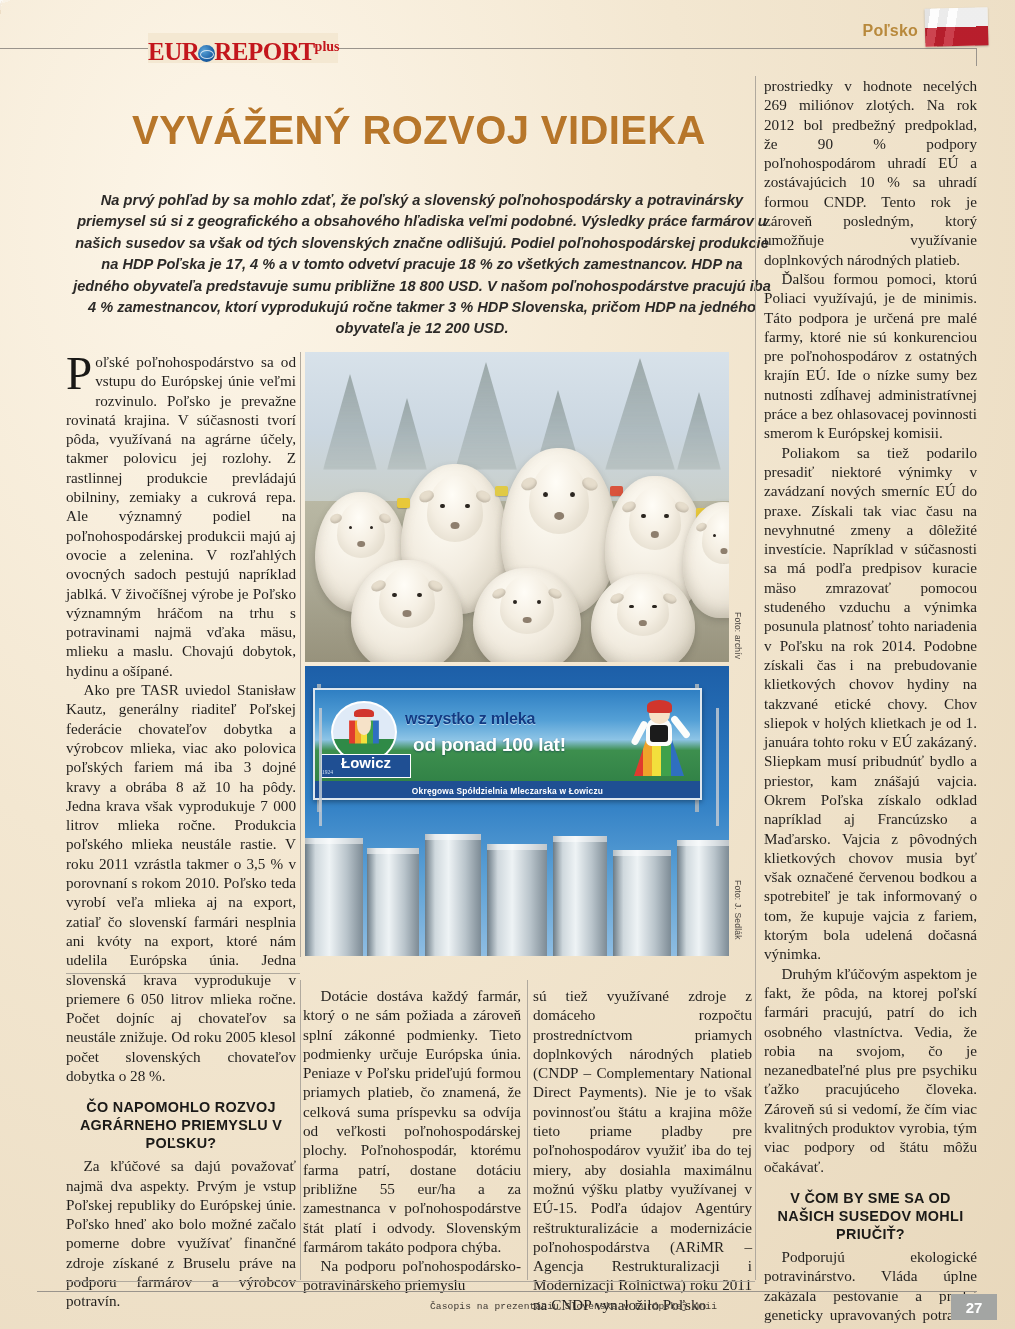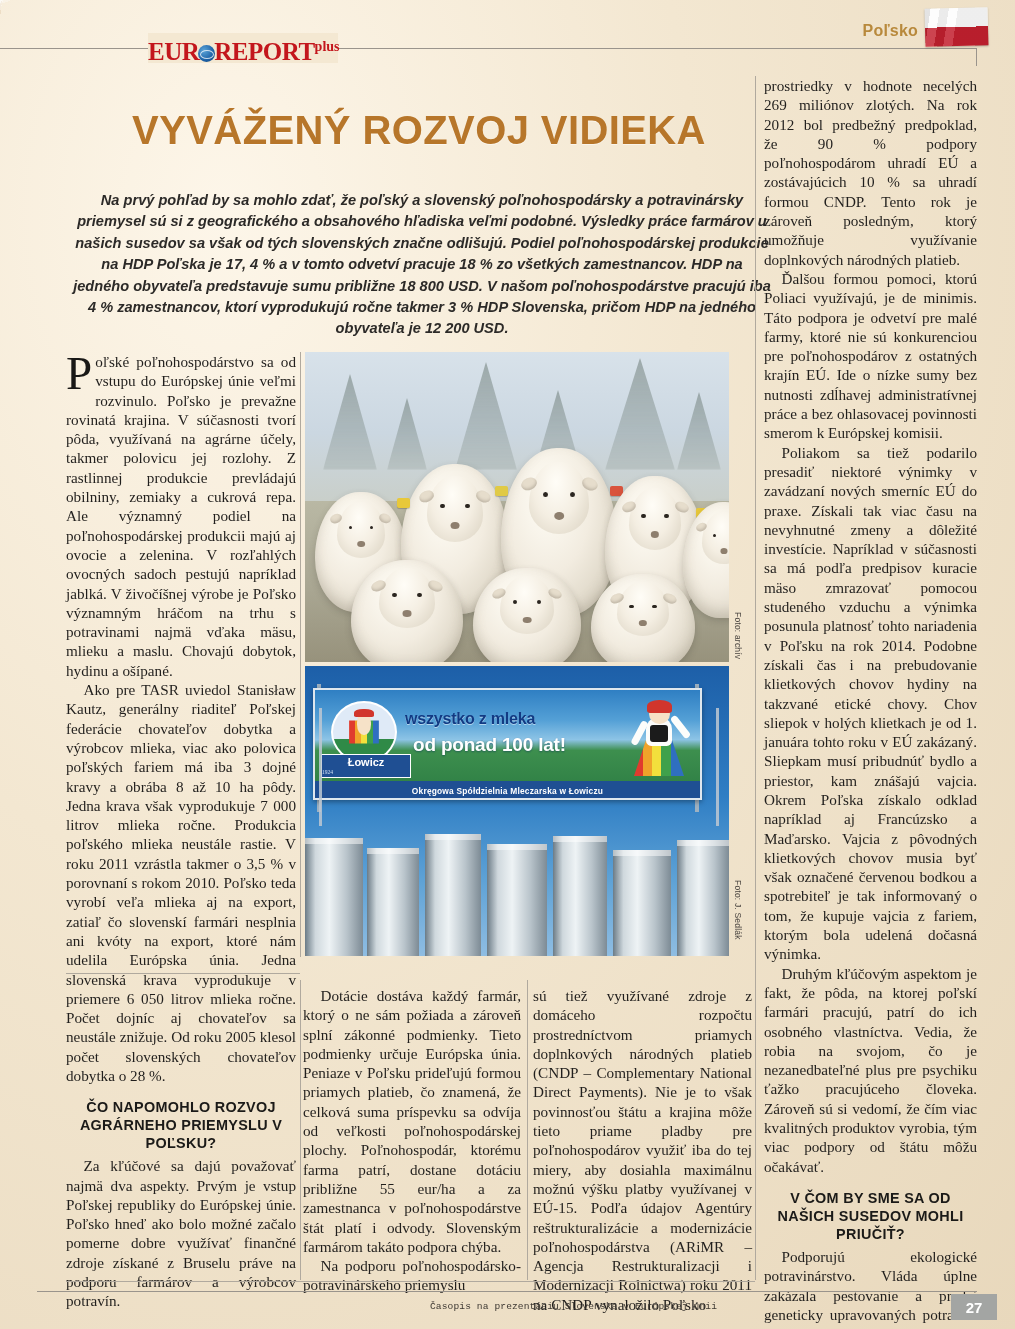--- a/index.html
+++ b/index.html
@@ -254,21 +254,21 @@
     position:absolute;left:34%;top:10%;width:32%;height:14%;
     background:#d1352c;border-radius:45% 45% 20% 20%;
   }
   .bb-ribbon{
     position:absolute;left:6px;top:64px;width:88px;height:22px;
     background:#1f4f93;border:1.5px solid #fff;
     clip-path:polygon(0 0,100% 0,100% 100%,0 100%);
   }
   .bb-ribbon span{
     display:block;text-align:center;color:#fff;font-weight:bold;
-    font-family:"Liberation Sans", sans-serif;font-size:11px;line-height:15px;
+    font-family:"Liberation Sans", sans-serif;font-size:15px;line-height:15px;
   }
   .bb-ribbon small{display:block;font-size:5.5px;line-height:5px;color:#cfe0f3;}
   .bb-girl{
     position:absolute;right:12px;top:8px;width:58px;height:78px;
   }
   .bb-girl .skirt{
     position:absolute;left:4px;bottom:0;width:50px;height:42px;
     background:linear-gradient(to right,#e03b2e 0 18%,#f0a32a 18% 36%,#f3e03c 36% 54%,#3fa14b 54% 74%,#2f6fc0 74% 100%);
     clip-path:polygon(28% 0,72% 0,100% 100%,0 100%);
   }
@@ -357,21 +357,21 @@
     <p>Dotácie dostáva každý farmár, ktorý o ne sám požiada a zároveň splní zákonné podmienky. Tieto podmienky určuje Európska únia. Peniaze v Poľsku prideľujú formou priamych platieb, čo znamená, že celková suma príspevku sa odvíja od veľkosti poľnohospodárskej plochy. Poľnohospodár, ktorému farma patrí, dostane dotáciu približne 55 eur/ha a za zamestnanca v poľnohospodárstve štát platí i odvody. Slovenským farmárom taká­to podpora chýba.</p>
     <p>Na podporu poľnohospodársko-potravinárskeho priemyslu</p>
   </div>
 
   <div class="col" id="col3">
     <p class="noind">sú tiež využívané zdroje z domáceho rozpočtu prostredníctvom priamych doplnkových národných platieb (CNDP – Complementary National Direct Payments). Nie je to však povinnosťou štátu a krajina môže tieto priame pladby pre poľnohospodárov využiť iba do tej miery, aby dosiahla maximálnu možnú výšku platby využívanej v EÚ-15. Podľa údajov Agentúry reštrukturalizácie a modernizácie poľnohospodárstva (ARiMR – Agencja Restrukturalizacji i Modernizacji Rolnictwa) roku 2011 na CNDP vynaložilo Poľsko</p>
   </div>
 
   <div class="col" id="col4">
     <p class="noind">prostriedky v hodnote necelých 269 miliónov zlotých. Na rok 2012 bol predbežný predpoklad, že 90 % podpory poľnohospodárom uhradí EÚ a zostávajúcich 10 % sa uhradí formou CNDP. Tento rok je zároveň posledným, ktorý umožňuje využívanie doplnkových národných platieb.</p>
-    <p>Ďalšou formou pomoci, ktorú Poliaci využívajú, je de minimis. Táto podpora je odvetví pre malé farmy, ktoré nie sú konkurenciou pre poľnohospodárov z ostatných krajín EÚ. Ide o nízke sumy bez nutnosti zdĺhavej administratívnej práce a bez ohlasovacej povinnosti smerom k Európskej komisii.</p>
+    <p>Ďalšou formou pomoci, ktorú Poliaci využívajú, je de minimis. Táto podpora je určená pre malé farmy, ktoré nie sú konkurenciou pre poľnohospodárov z ostatných krajín EÚ. Ide o nízke sumy bez nutnosti zdĺhavej administratívnej práce a bez ohlasovacej povinnosti smerom k Európskej komisii.</p>
     <p>Poliakom sa tiež podarilo presadiť niektoré výnimky v zavádzaní nových smerníc EÚ do praxe. Získali tak viac času na nevyhnutné zmeny a dôležité investície. Napríklad v súčasnosti sa má podľa predpisov kuracie mäso zmrazovať pomocou studeného vzduchu a výnimka posunula platnosť tohto nariadenia v Poľsku na rok 2014. Podobne získali čas i na prebudovanie klietkových chovov hydiny na takzvané etické chovy. Chov sliepok v holých klietkach je od 1. januára tohto roku v EÚ zakázaný. Sliepkam musí pribudnúť bydlo a priestor, kam znášajú vajcia. Okrem Poľska získalo odklad napríklad aj Francúzsko a Maďarsko. Vajcia z pôvodných klietkových chovov musia byť však označené červenou bodkou a spotrebiteľ je tak informovaný o tom, že kupuje vajcia z fariem, ktorým bola udelená dočasná výnimka.</p>
     <p>Druhým kľúčovým aspektom je fakt, že pôda, na ktorej poľskí farmári pracujú, patrí do ich osobného vlastníctva. Vedia, že robia na svojom, čo je nezanedbateľné plus pre psychiku ťažko pracujúceho človeka. Zároveň sú si vedomí, že čím viac kvalitných produktov vyrobia, tým viac podpory od štátu môžu očakávať.</p>
     <div class="subhead">V čom by sme sa od našich susedov mohli priučiť?</div>
     <p>Podporujú ekologické potravinárstvo. Vláda úplne zakázala pestovanie a predaj geneticky upravovaných potravín. V Podkarpatskom vojvodstve</p>
   </div>
 
   <div class="photo" id="photo-sheep">
     <div class="sheep-sky"></div>
     <div class="tree" style="left:18px;width:54px;height:96px;"></div>
     <div class="tree" style="left:82px;width:40px;height:72px;"></div>

